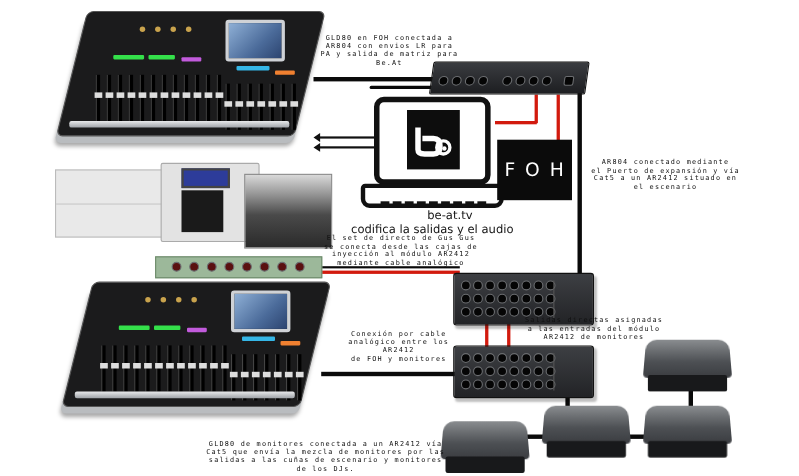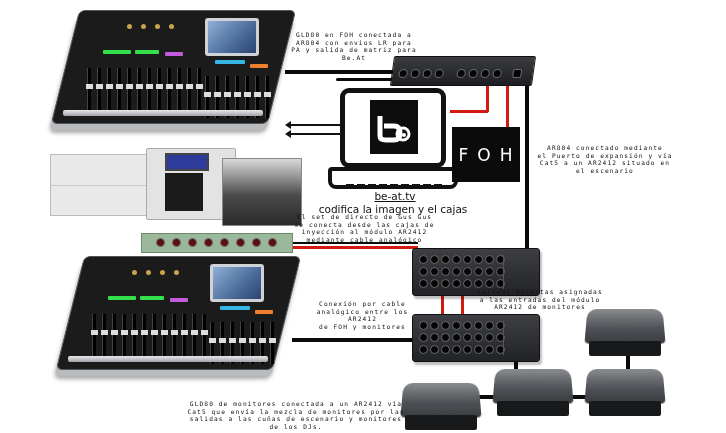--- a/index.html
+++ b/index.html
@@ -119,22 +119,22 @@
     <path d="M10 16 L10 36 Q10 40 16 40 L24 40 Q30 40 30 33 Q30 26 24 26 L14 26" fill="none" stroke="#fff" stroke-width="5"></path>
     <circle cx="33" cy="34" r="6" fill="none" stroke="#fff" stroke-width="3"></circle>
     <circle cx="34" cy="35" r="2" fill="#fff"></circle>
   </svg>
 </div>
 <div class="laptop-base">
   <div style="position:absolute;left:12px;top:4px;white-space:nowrap;">
     <span class="key"></span><span class="key"></span><span class="key"></span><span class="key"></span><span class="key"></span><span class="key"></span><span class="key"></span><span class="key"></span><span class="key"></span>
   </div>
 </div>
-<div class="caption" style="left:345px;top:190px;width:100px;text-decoration:underline;">be-at.tv</div>
-<div class="caption" style="left:318px;top:203px;width:150px;">codifica la imagen y el cajas</div>
+<div class="caption" style="left:359px;top:190px;width:100px;">be-at.tv</div>
+<div class="caption" style="left:318px;top:203px;width:150px;">codifica la salidas y el audio</div>
 
 <div class="foh">FOH</div>
 
 <div class="abs" style="left:50px;top:154px;width:118px;height:60px;background:#e9e9e9;border:1px solid #bbb;">
   <div style="position:absolute;left:0;top:30px;width:100%;height:1px;background:#c8c8c8;"></div>
 </div>
 <div class="abs" style="left:146px;top:148px;width:88px;height:70px;background:#e3e3e3;border:1px solid #aaa;border-radius:2px;">
   <div style="position:absolute;left:18px;top:4px;width:40px;height:14px;background:#2d3c9a;border:2px solid #444;"></div>
   <div style="position:absolute;left:18px;top:24px;width:38px;height:38px;background:#1a1a1a;"></div>
 </div>

